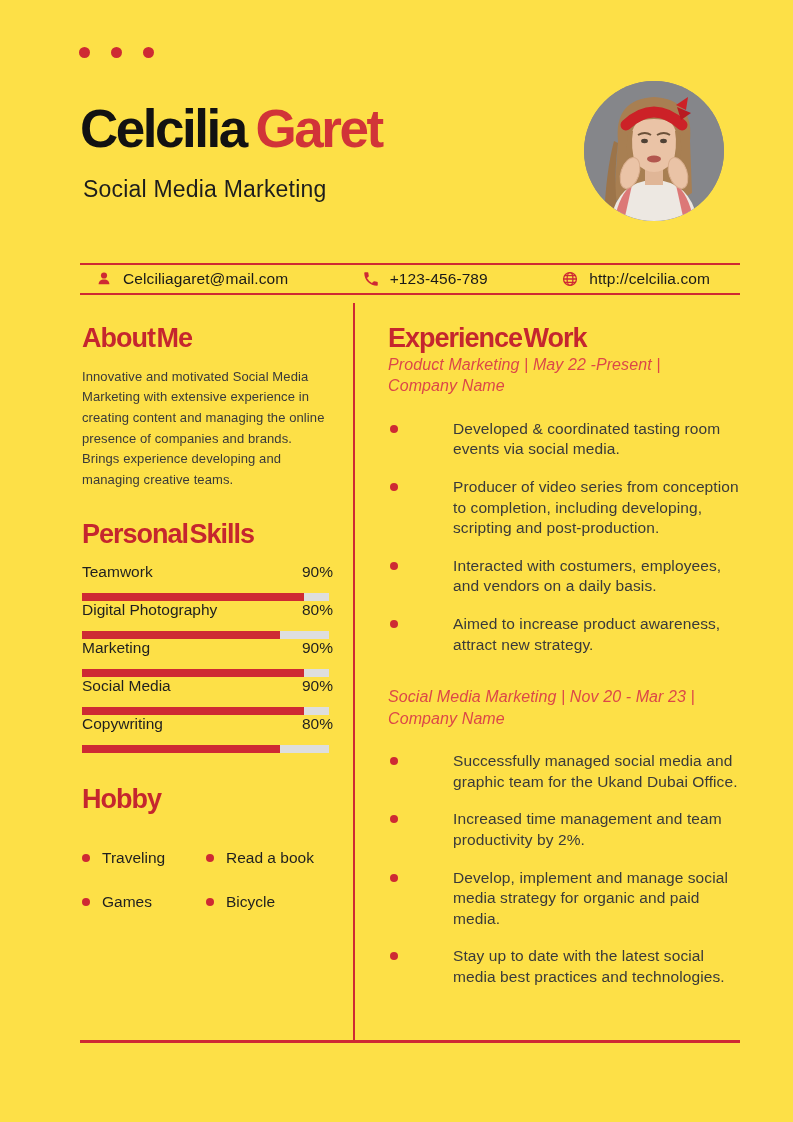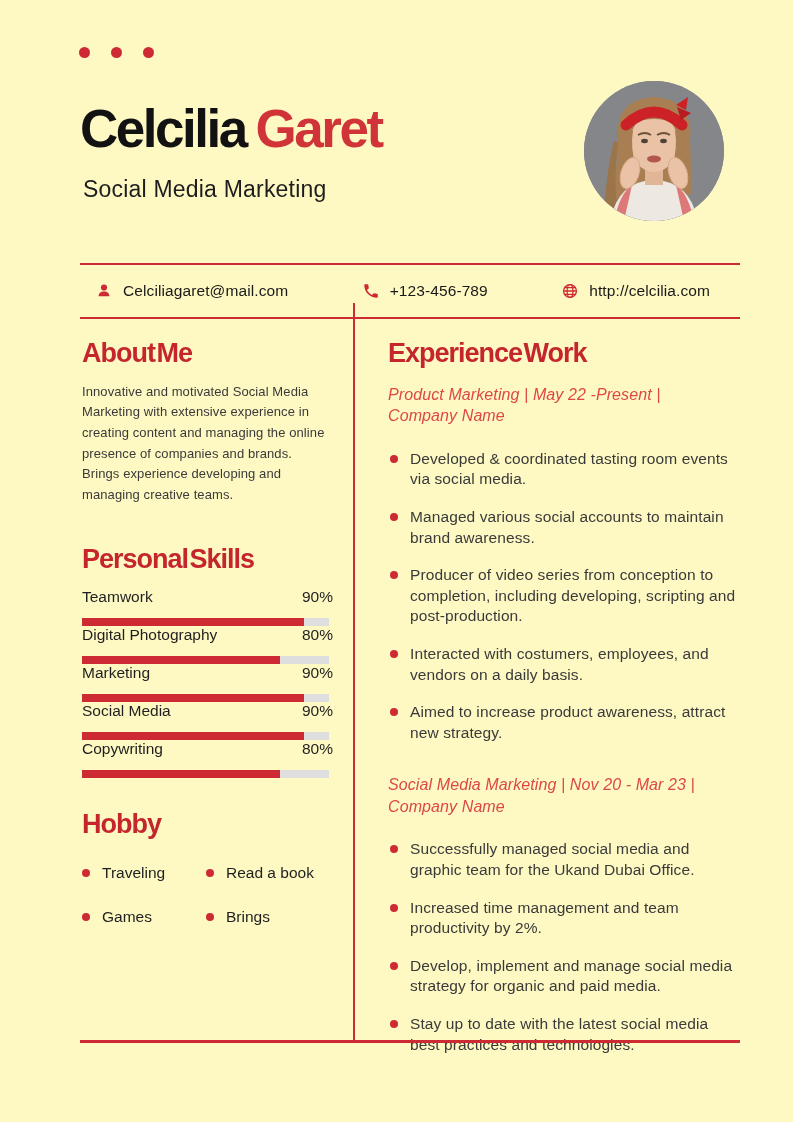--- a/index.html
+++ b/index.html
@@ -10,21 +10,21 @@
     --track:#DEDEDE;
     --avatar-bg:#85868A;
     --body-text:#3A3A3A;
     --label-text:#1F1F1F;
   }
   *{box-sizing:border-box;}
   html,body{margin:0;padding:0;background:#ffffff;}
   .page{
     position:relative;
     width:793px;height:1122px;
-    background:#fef9c3;
+    background:#fde047;
     font-family:"Liberation Sans", sans-serif;
     overflow:hidden;
   }
   
   .dots{position:absolute;left:79px;top:47px;display:flex;gap:21px;}
   .dots .dot{width:11px;height:11px;border-radius:50%;background:var(--accent);}
   
   .name{
     position:absolute;left:80px;top:99px;
     font-size:53px;font-weight:bold;letter-spacing:-2.5px;
@@ -36,21 +36,21 @@
     font-size:23px;color:#1D1D1D;letter-spacing:0.2px;
   }
   
   .avatar{
     position:absolute;left:584px;top:81px;width:140px;height:140px;
     border-radius:50%;overflow:hidden;background:var(--avatar-bg);
   }
   .avatar svg{display:block;width:100%;height:100%;}
   
   .contact-bar{
-    position:absolute;left:80px;top:263px;width:660px;height:56px;
+    position:absolute;left:80px;top:263px;width:660px;height:32px;
     border-top:2.5px solid var(--accent);
     border-bottom:2.5px solid var(--accent);
     display:flex;align-items:center;justify-content:space-between;
     padding:0 30px 0 15px;
   }
   .contact-item{display:flex;align-items:center;gap:10px;}
   .contact-item .cicon{width:18px;height:18px;color:var(--accent);flex:none;display:flex;}
   .contact-item .cicon svg{width:100%;height:100%;}
   .contact-item .ctext{font-size:15.5px;color:#191919;letter-spacing:0.1px;}
   
@@ -63,55 +63,56 @@
   .col-right{flex:1;padding-left:33px;}
   .bottom-rule{
     position:absolute;left:80px;top:1040px;width:660px;height:3px;
     background:var(--accent);
   }
   
   .section-title{
     margin:0;font-size:27px;font-weight:bold;color:var(--heading);
     letter-spacing:-1px;word-spacing:-5px;line-height:1.2;
   }
-  .mt-about{margin-top:34px;}
-  .mt-skills{margin-top:38px;}
+  .mt-about{margin-top:19px;}
+  .mt-skills{margin-top:28px;}
   .mt-hobby{margin-top:30px;}
   
   .about-text{
     margin-top:13px;font-size:13px;line-height:20.6px;
     color:var(--body-text);letter-spacing:0.1px;
   }
   
   .skills-list{margin-top:12px;}
   .skill{}
   .skill:first-child{}
   .skill-head{display:flex;justify-content:space-between;align-items:baseline;
     font-size:15.5px;color:var(--label-text);}
   .skill-track{margin-top:12px;height:8px;background:var(--track);width:247px;}
   .skill-fill{height:100%;background:var(--accent);}
   
   .hobby-list{
-    margin-top:24px;display:grid;grid-template-columns:124px 1fr;
+    margin-top:34px;display:grid;grid-template-columns:124px 1fr;
     row-gap:26px;
   }
   .hobby-item{display:flex;align-items:center;gap:12px;font-size:15.5px;color:var(--label-text);}
   .rdot{flex:none;width:8px;height:8px;border-radius:50%;background:var(--accent);}
   
-  .job{margin-top:15px;}
+  .job{}
   .job + .job{margin-top:31px;}
   .job-heading{
     font-size:16px;font-style:italic;color:var(--job);
     line-height:21.5px;max-width:330px;letter-spacing:0.1px;
   }
   .job-bullets{list-style:none;margin:22px 0 0 0;padding:0;}
   .job-bullets li{
     display:flex;align-items:flex-start;margin-bottom:17px;
     font-size:15.5px;line-height:20.6px;color:var(--body-text);
     letter-spacing:0.1px;
+    gap:43px;
   }
   .job-bullets .rdot{margin:6px 12px 0 2px;}
 </style>
 </head>
 <body>
 
 <div class="page">
 
   <div class="dots">
     <span class="dot"></span>
@@ -253,43 +254,39 @@
           <div class="hobby-item">
             <span class="rdot"></span>
             <span>Read a book</span>
           </div>
           <div class="hobby-item">
             <span class="rdot"></span>
             <span>Games</span>
           </div>
           <div class="hobby-item">
             <span class="rdot"></span>
-            <span>Brings</span>
+            <span>Bicycle</span>
           </div>
         </div>
 
     </div>
     <div class="v-divider"></div>
     <div class="col-right">
 
       <h2 class="section-title mt-about">Experience Work</h2>
       <div id="jobs-wrap">
           <div class="job">
             <div class="job-heading">Product Marketing | May 22 -Present | Company Name</div>
             <ul class="job-bullets">
               <li>
                 <span class="rdot"></span>
                 <span>Developed &amp; coordinated tasting room events via social media.</span>
               </li>
               <li>
                 <span class="rdot"></span>
-                <span>Managed various social accounts to maintain brand awareness.</span>
-              </li>
-              <li>
-                <span class="rdot"></span>
                 <span>Producer of video series from conception to completion, including developing, scripting and post-production.</span>
               </li>
               <li>
                 <span class="rdot"></span>
                 <span>Interacted with costumers, employees, and vendors on a daily basis.</span>
               </li>
               <li>
                 <span class="rdot"></span>
                 <span>Aimed to increase product awareness, attract new strategy.</span>
               </li>

